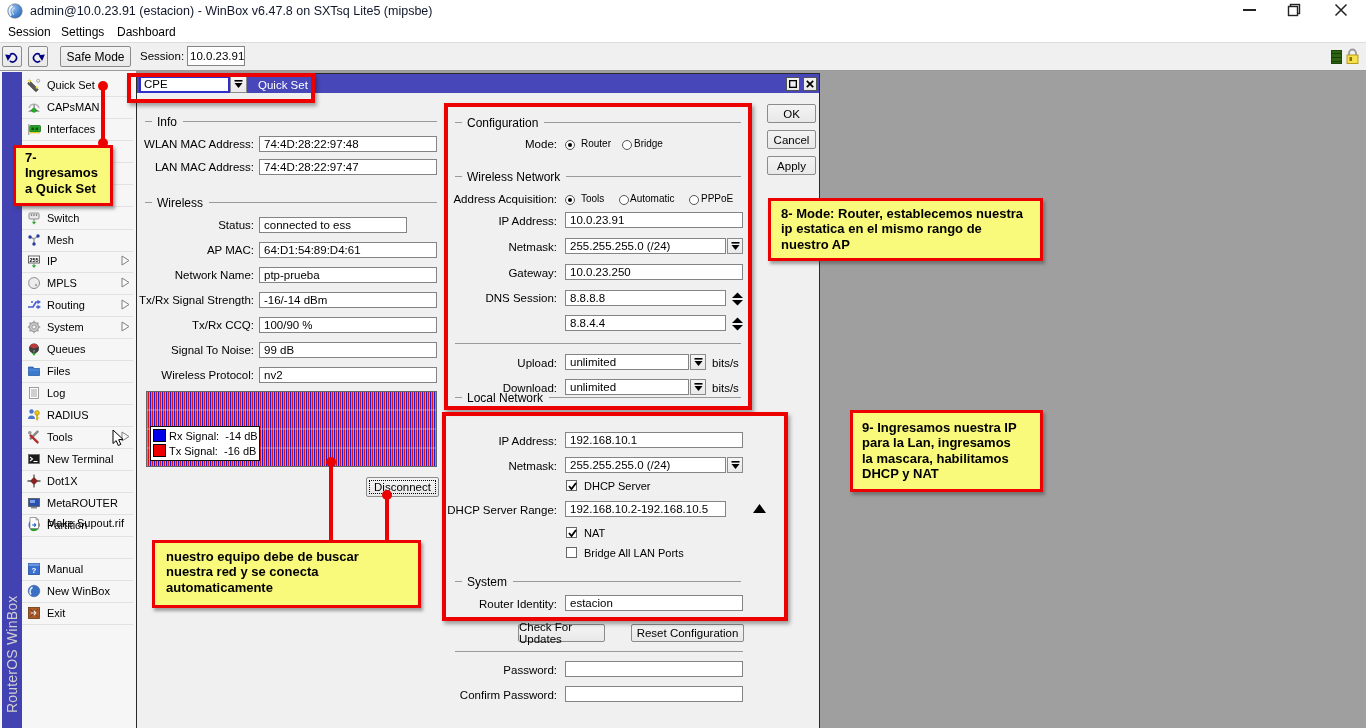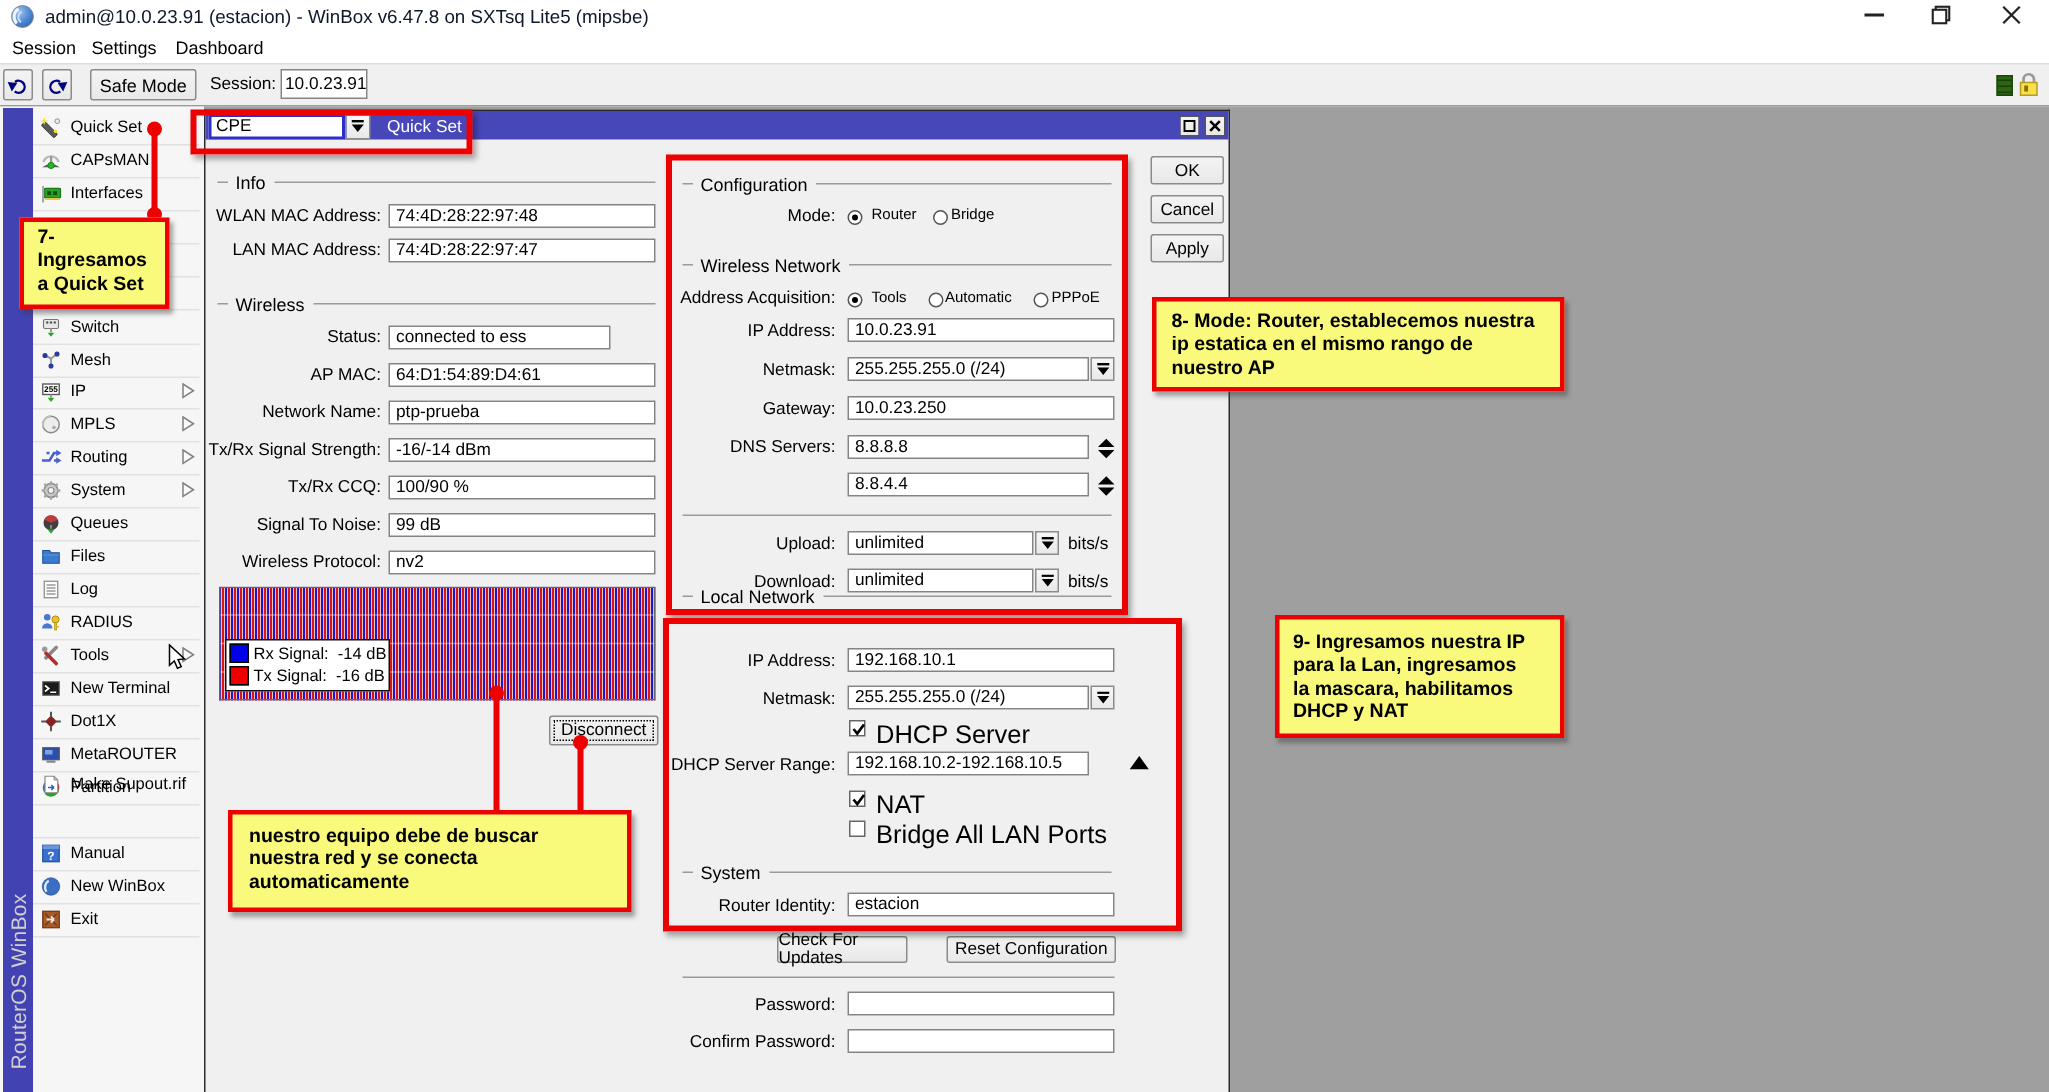--- a/index.html
+++ b/index.html
@@ -10,21 +10,21 @@
 .ghdr{position:absolute;display:flex;align-items:center;font-size:12px;color:#000;height:13px;white-space:nowrap}
 .ghdr::before{content:"";width:7px;height:1px;background:#9a9a9a;margin-right:5px;flex:none}
 .ghdr::after{content:"";flex:1;height:1px;background:#9a9a9a;margin-left:6px}
 .btn{position:absolute;background:linear-gradient(#f4f4f4,#e8e8e8);border:1px solid #8b8b8b;font-size:11.5px;color:#000;display:flex;align-items:center;justify-content:center;border-radius:2px}
 .mrow{position:absolute;left:22px;width:111px;height:22px;display:flex;align-items:center;font-size:11px;color:#000}
 .mrow .mi{width:14px;height:14px;margin-left:5px;margin-right:6px;flex:none}
 .mdiv{position:absolute;left:22px;width:111px;height:1px;background:#e1e1e1}
 .sub{position:absolute;width:9px;height:11px}
 .cb{position:absolute;width:11px;height:11px;background:#fff;border:1px solid #666}
 .cb svg{position:absolute;left:0px;top:0px}
-.cbl{position:absolute;font-size:17px;color:#000;white-space:nowrap}
+.cbl{position:absolute;font-size:11px;color:#000;white-space:nowrap}
 .rad{position:absolute;width:10px;height:10px;border-radius:50%;background:#fff;border:1px solid #555}
 .rdot{position:absolute;left:2px;top:2px;width:4px;height:4px;border-radius:50%;background:#000}
 .rlbl{position:absolute;font-size:10px;color:#000;white-space:nowrap}
 .combtn{position:absolute;width:16px;background:linear-gradient(#f6f6f6,#e9e9e9);border:1px solid #8b8b8b;display:flex;align-items:center;justify-content:center}
 .note{position:absolute;background:#f9f97c;border:3px solid #ec0000;color:#000;font-weight:bold;font-size:13px;line-height:15.4px;box-shadow:2px 3px 3px rgba(60,60,60,.45)}
 .redrect{position:absolute;border:4px solid #ec0000;box-shadow:2px 3px 4px rgba(0,0,0,.35)}
 .rline{position:absolute;width:4px;background:#ec0000}
 .rdot2{position:absolute;width:10px;height:10px;border-radius:50%;background:#ec0000}
 .spin{position:absolute;width:11px;height:14px}
 </style></head>
@@ -439,21 +439,21 @@
 <div class="lb" style="left:420px;top:241px;width:137px">Netmask:</div>
 <div class="in" style="left:565px;top:238px;width:161px;height:16px">255.255.255.0 (/24)</div>
 <div class="combtn" style="left:727px;top:238px;height:16px">
     <svg width="9" height="9" viewBox="0 0 9 9">
       <rect x="0.5" y="0" width="8" height="1.6" fill="#000"></rect>
       <path d="M0.5 3 L8.5 3 L4.5 8 Z" fill="#000"></path>
     </svg>
   </div>
 <div class="lb" style="left:420px;top:267px;width:137px">Gateway:</div>
 <div class="in" style="left:565px;top:264px;width:178px;height:16px">10.0.23.250</div>
-<div class="lb" style="left:420px;top:292px;width:137px">DNS Servers:</div>
+<div class="lb" style="left:420px;top:292px;width:137px">DNS Session:</div>
 <div class="in" style="left:565px;top:290px;width:161px;height:16px">8.8.8.8</div>
 <svg class="spin" style="left:732px;top:292px" width="11" height="13" viewBox="0 0 11 13">
     <path d="M5.5 0 L11 5.5 L0 5.5 Z" fill="#000"></path>
     <path d="M0 7.5 L11 7.5 L5.5 13 Z" fill="#000"></path>
   </svg>
 <div class="in" style="left:565px;top:315px;width:161px;height:16px">8.8.4.4</div>
 <svg class="spin" style="left:732px;top:317px" width="11" height="13" viewBox="0 0 11 13">
     <path d="M5.5 0 L11 5.5 L0 5.5 Z" fill="#000"></path>
     <path d="M0 7.5 L11 7.5 L5.5 13 Z" fill="#000"></path>
   </svg>

